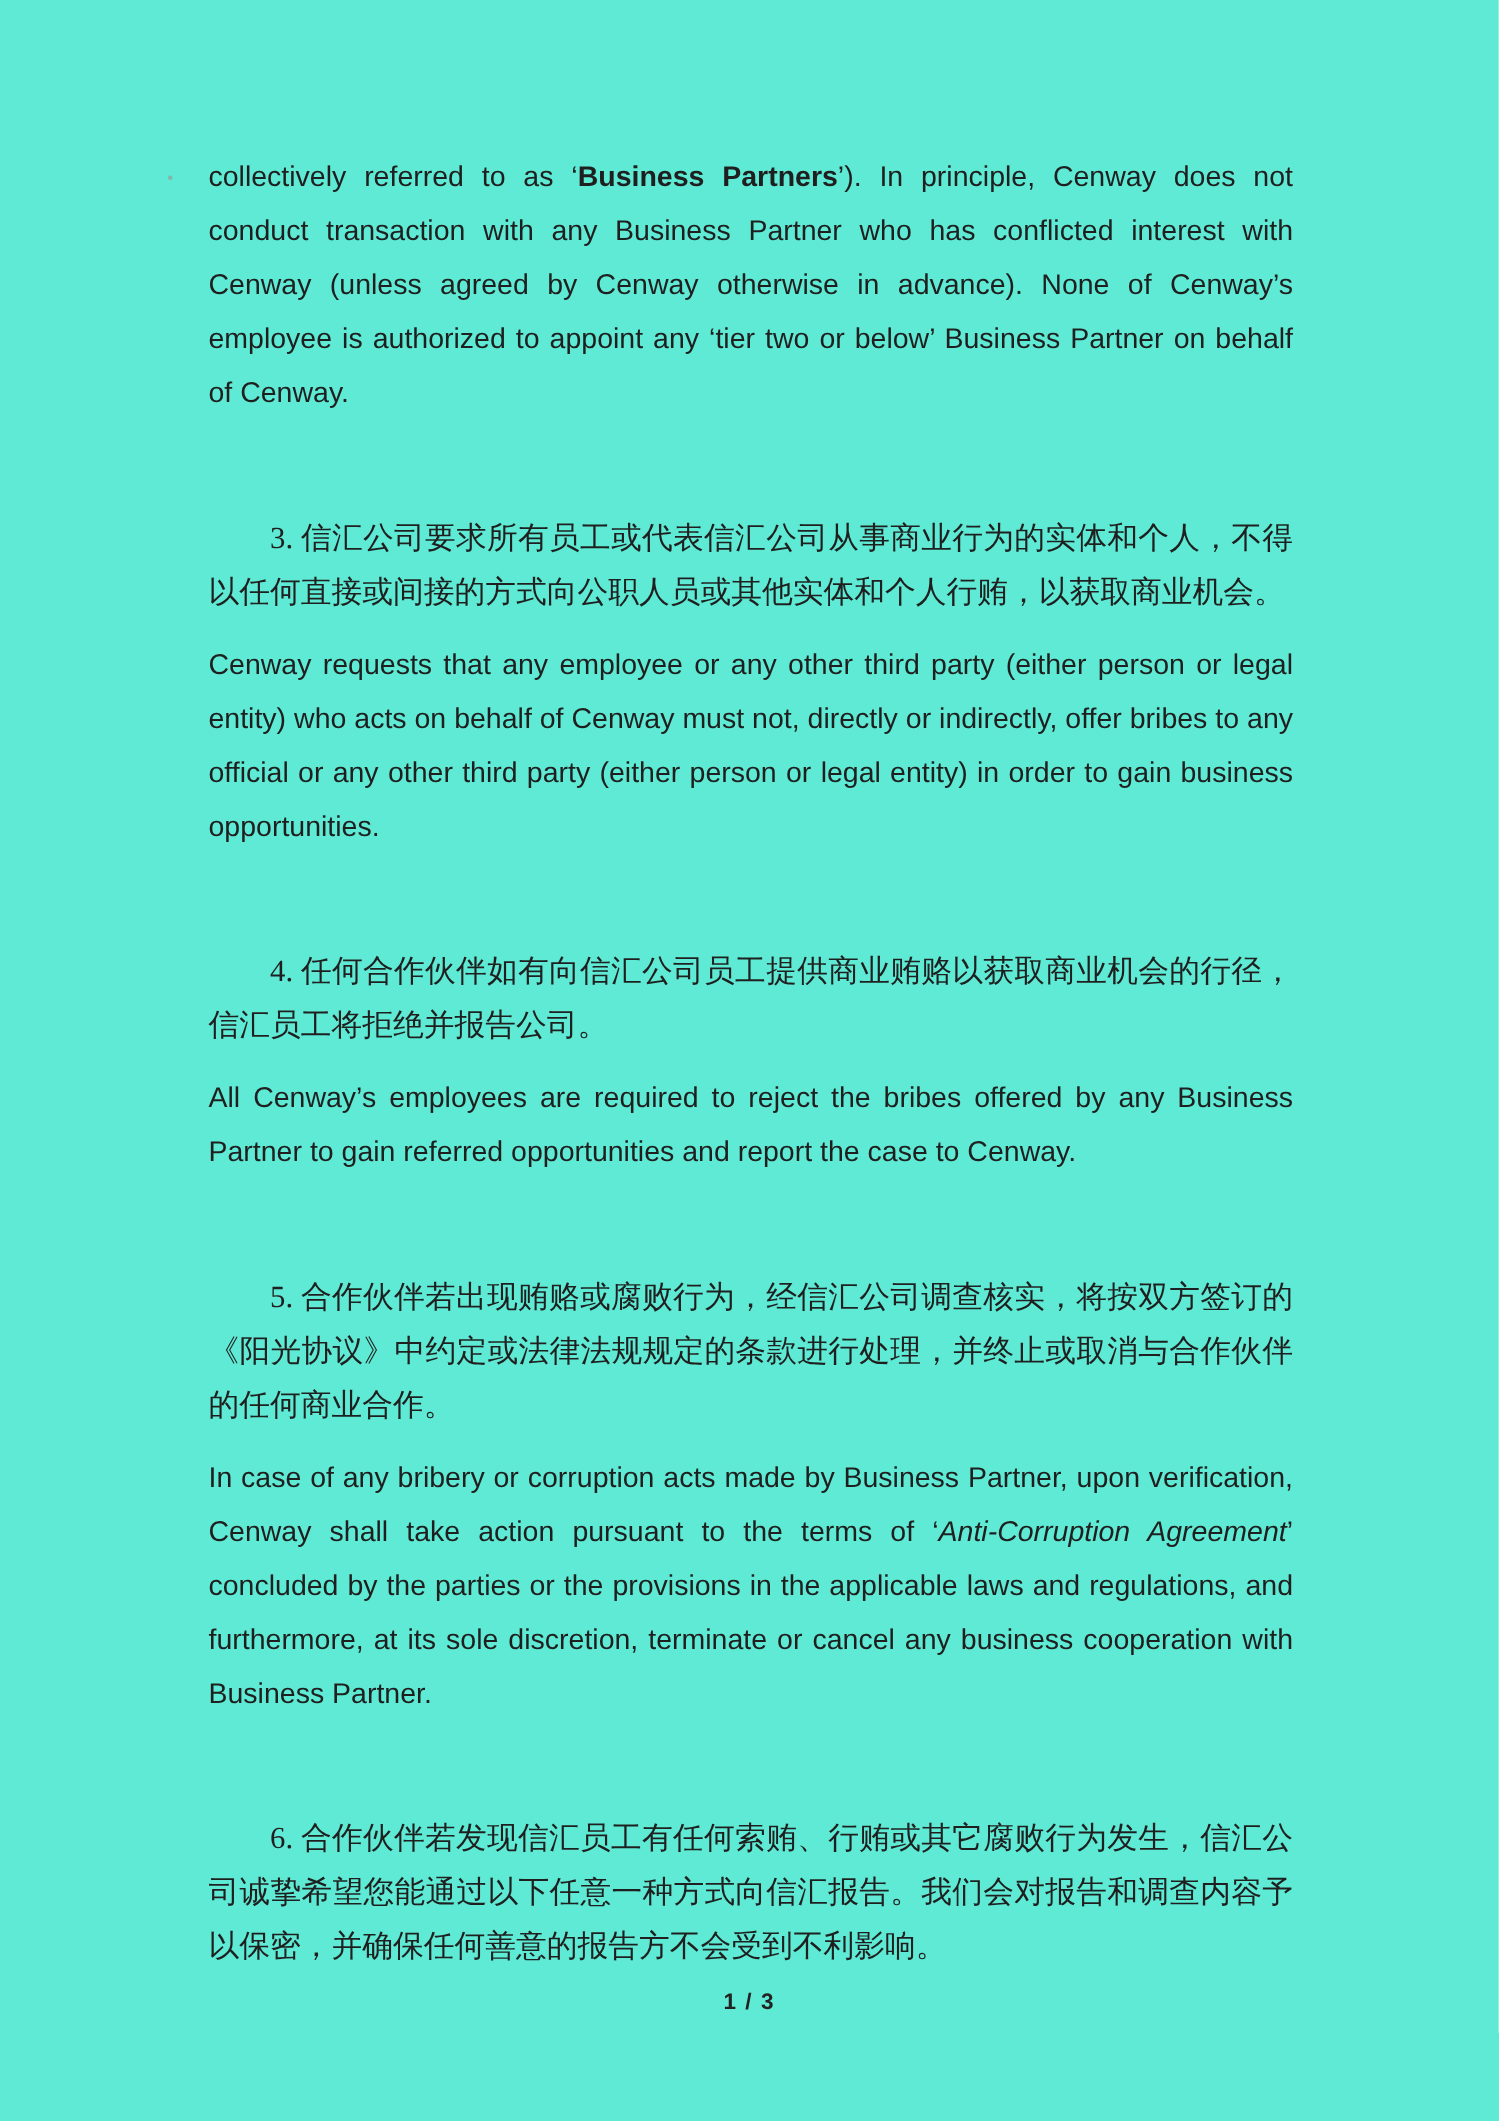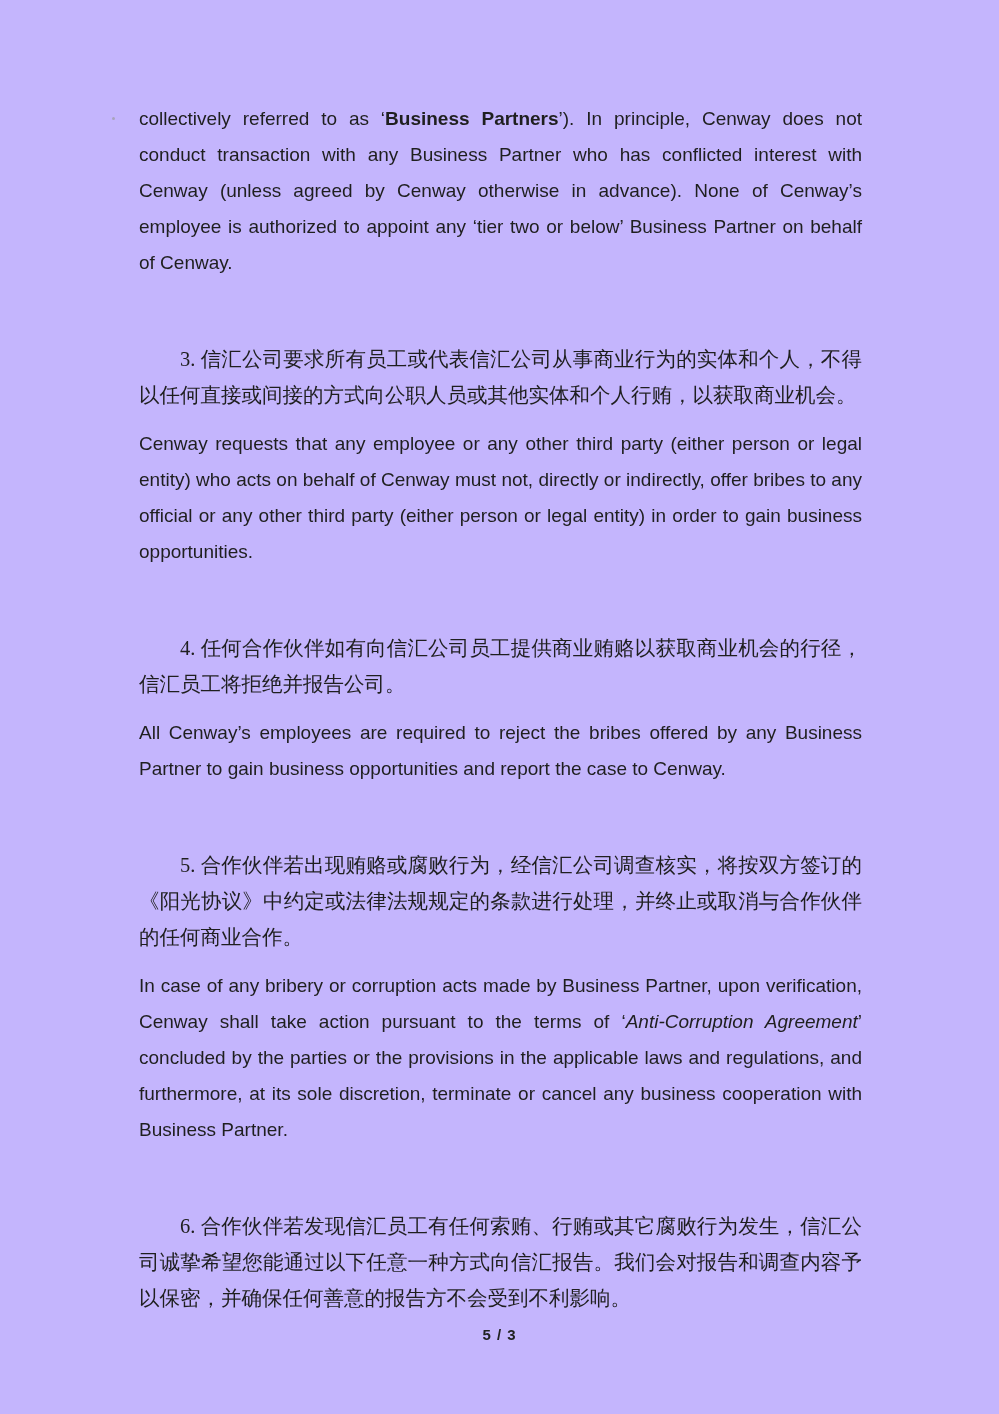--- a/index.html
+++ b/index.html
@@ -12,21 +12,21 @@
     position: relative;
     background: #ffffff;
     color: #1f1f1f;
     font-family: "Liberation Sans", "DejaVu Sans", sans-serif;
     overflow: hidden;
   }
   .page {
     position: absolute;
     left: 0; top: 0;
     width: 999px; height: 1414px;
-    background: #c4b5fd;
+    background: #5eead4;
     text-decoration: underline;
   }
   .content {
     position: absolute;
     left: 139px;
     top: 101px;
     width: 723px;
   }
   .en-para {
     font-size: 19px;
@@ -83,29 +83,29 @@
 
     <p class="en-para"><span>collectively referred to as ‘</span><span class="bold-run">Business Partners</span><span>’). In principle, Cenway does not conduct transaction with any Business Partner who has conflicted interest with Cenway (unless agreed by Cenway otherwise in advance). None of Cenway’s employee is authorized to appoint any ‘tier two or below’ Business Partner on behalf of Cenway.</span></p>
 
     <div class="section">
       <p class="zh-para">3. 信汇公司要求所有员工或代表信汇公司从事商业行为的实体和个人，不得以任何直接或间接的方式向公职人员或其他实体和个人行贿，以获取商业机会。</p>
       <p class="en-para">Cenway requests that any employee or any other third party (either person or legal entity) who acts on behalf of Cenway must not, directly or indirectly, offer bribes to any official or any other third party (either person or legal entity) in order to gain business opportunities.</p>
     </div>
 
     <div class="section">
       <p class="zh-para">4. 任何合作伙伴如有向信汇公司员工提供商业贿赂以获取商业机会的行径，信汇员工将拒绝并报告公司。</p>
-      <p class="en-para">All Cenway’s employees are required to reject the bribes offered by any Business Partner to gain business opportunities and report the case to Cenway.</p>
+      <p class="en-para">All Cenway’s employees are required to reject the bribes offered by any Business Partner to gain referred opportunities and report the case to Cenway.</p>
     </div>
 
     <div class="section">
       <p class="zh-para">5. 合作伙伴若出现贿赂或腐败行为，经信汇公司调查核实，将按双方签订的《阳光协议》中约定或法律法规规定的条款进行处理，并终止或取消与合作伙伴的任何商业合作。</p>
       <p class="en-para"><span>In case of any bribery or corruption acts made by Business Partner, upon verification, Cenway shall take action pursuant to the terms of ‘</span><span class="italic-run">Anti-Corruption Agreement</span><span>’ concluded by the parties or the provisions in the applicable laws and regulations, and furthermore, at its sole discretion, terminate or cancel any business cooperation with Business Partner.</span></p>
     </div>
 
     <div class="section">
       <p class="zh-para">6. 合作伙伴若发现信汇员工有任何索贿、行贿或其它腐败行为发生，信汇公司诚挚希望您能通过以下任意一种方式向信汇报告。我们会对报告和调查内容予以保密，并确保任何善意的报告方不会受到不利影响。</p>
     </div>
 
   </div>
 
-  <div class="footer">5 / 3</div>
+  <div class="footer">1 / 3</div>
 
 </div>
 
 </body></html>

